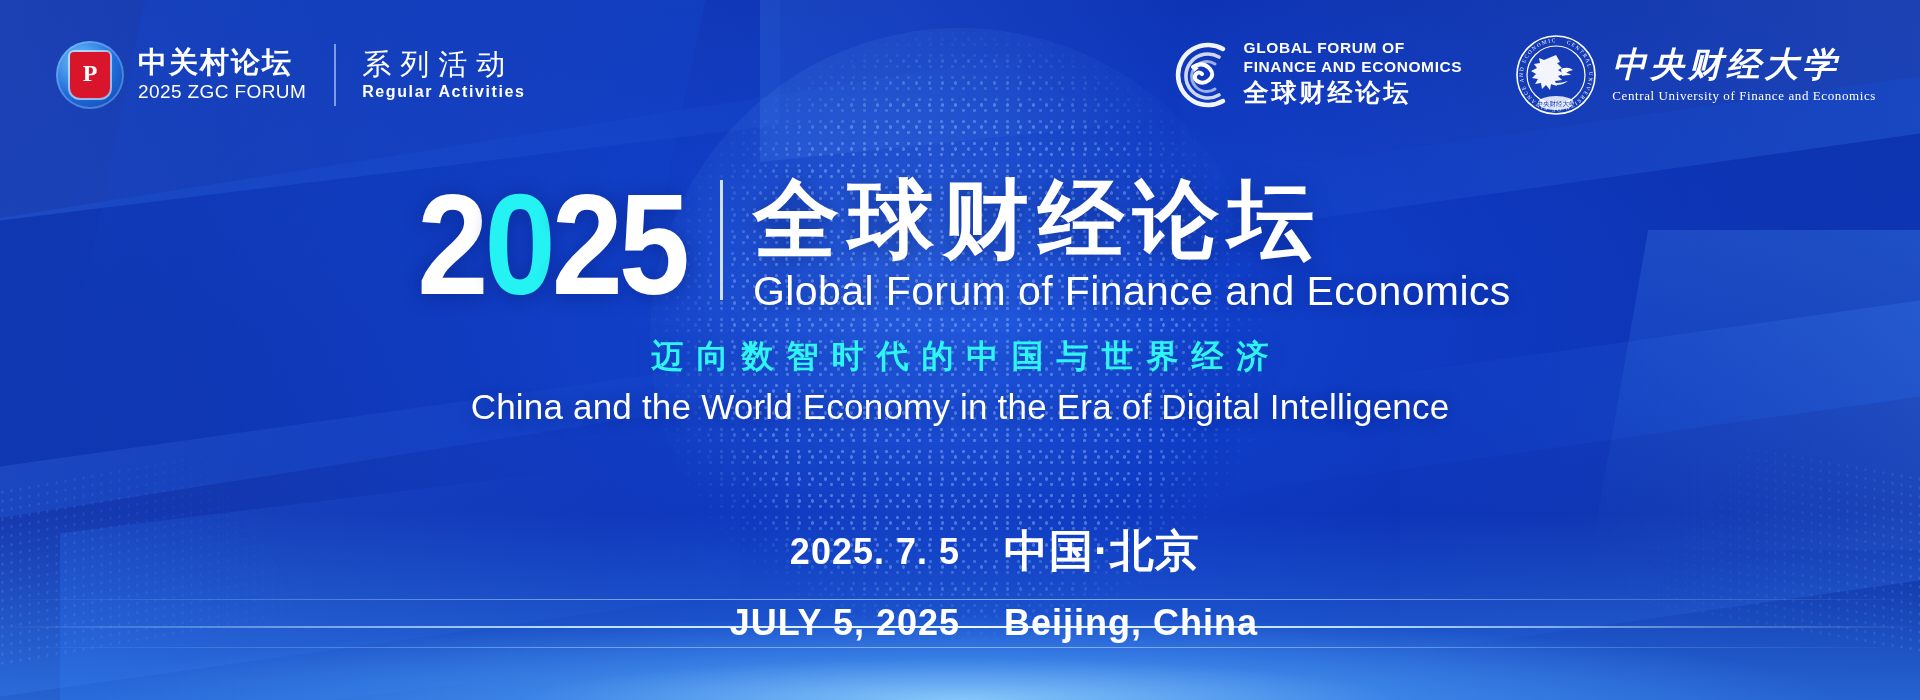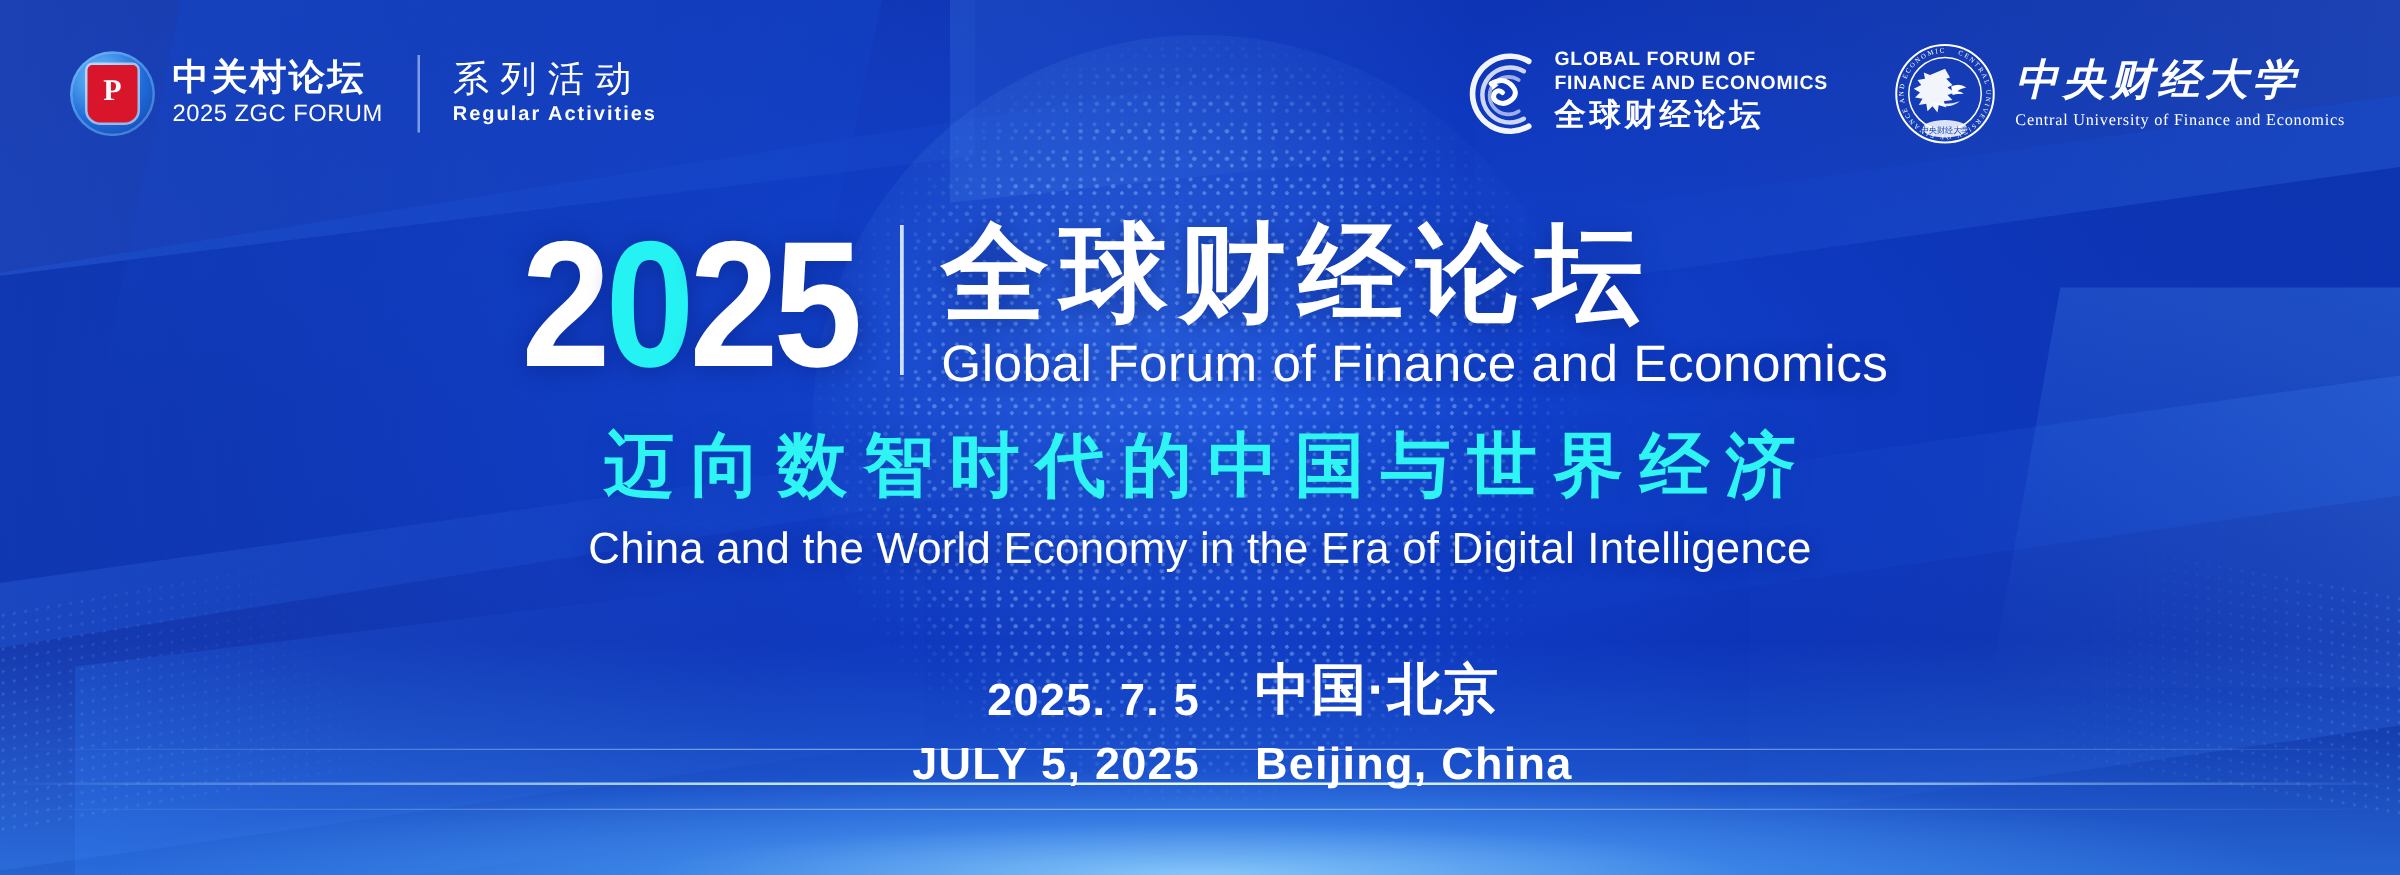--- a/index.html
+++ b/index.html
@@ -204,40 +204,40 @@
     text-shadow:0 3px 20px rgba(5,25,110,.5);
   }
   .title-en{
     font-size:41px; color:#fff; letter-spacing:.4px;
     margin-top:4px; font-weight:400;
     text-shadow:0 2px 14px rgba(5,25,110,.45);
   }
 
   .sub-cn{
     margin-top:20px; color:#2ef5f3;
-    font-size:56px; font-weight:bold; letter-spacing:13px;
+    font-size:32px; font-weight:bold; letter-spacing:13px;
     padding-left:13px;
     text-shadow:0 2px 16px rgba(8,60,170,.55);
   }
   .sub-en{
     margin-top:8px; color:#ffffff;
     font-size:35px; letter-spacing:.2px;
     text-shadow:0 2px 14px rgba(5,25,110,.45);
   }
 
   
   .datebox{
     position:absolute; left:0; right:0; top:522px; z-index:20;
     display:flex; justify-content:center;
   }
   .datebox .col{ color:#fff; }
-  .date-line{ display:flex; align-items:flex-end; }
+  .date-line{ display:flex; align-items:center; }
   .d-when{ width:300px; text-align:right; font-size:36px; font-weight:bold; letter-spacing:1px; }
   .d-where{ width:300px; text-align:left; font-size:44px; font-weight:bold; letter-spacing:1px; padding-left:44px; }
-  .date-line.second{ margin-top:9px; }
+  .date-line.second{ margin-top:21px; }
   .date-line.second .d-when,
   .date-line.second .d-where{ font-size:36px; }
 </style>
 </head>
 <body>
 
 <div class="banner">
 
   <div class="bg-layer">
     <div class="band b1"></div>

